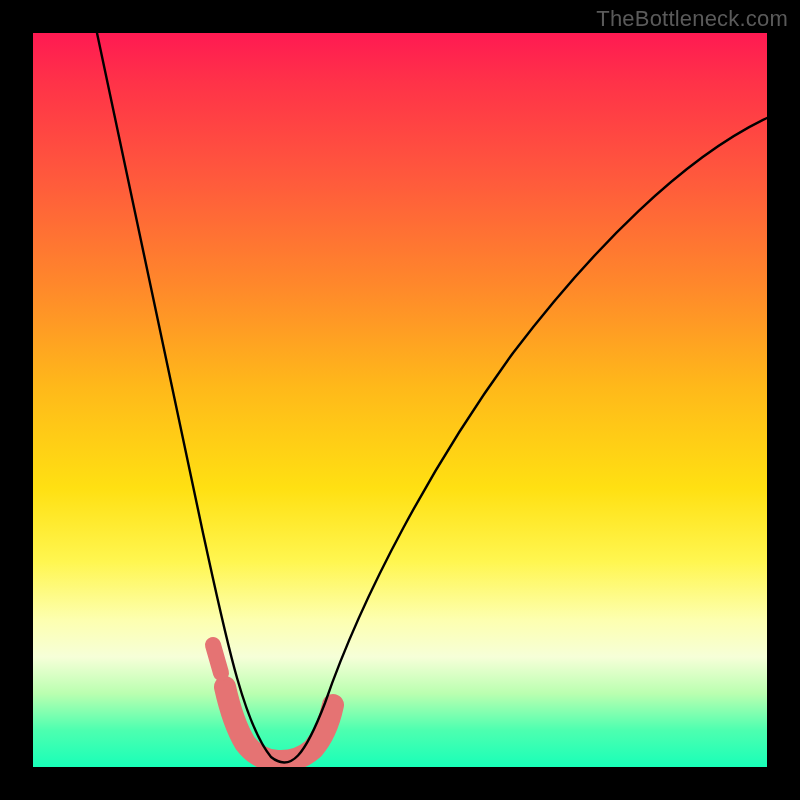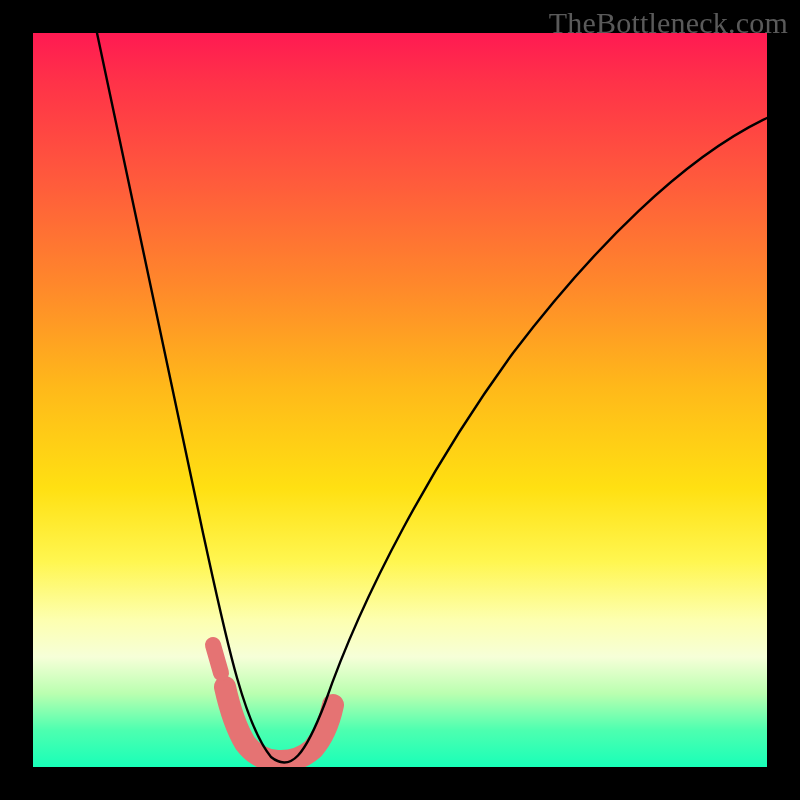--- a/index.html
+++ b/index.html
@@ -37,26 +37,25 @@
       #f6ffd8 85%,
       #baffb0 90%,
       #4dffb0 95%,
       #18ffb8 100%
     );
   }
   .watermark {
     position: absolute;
     top: 6px;
     right: 12px;
-    font-size: 30px;
+    font-size: 22px;
     font-weight: 500;
     color: #5a5a5a;
     letter-spacing: 0.2px;
     user-select: none;
-    font-family: Liberation Serif, serif;
   }
   svg.curves {
     position: absolute;
     inset: 0;
     width: 100%;
     height: 100%;
   }
 </style>
 </head>
 <body>

